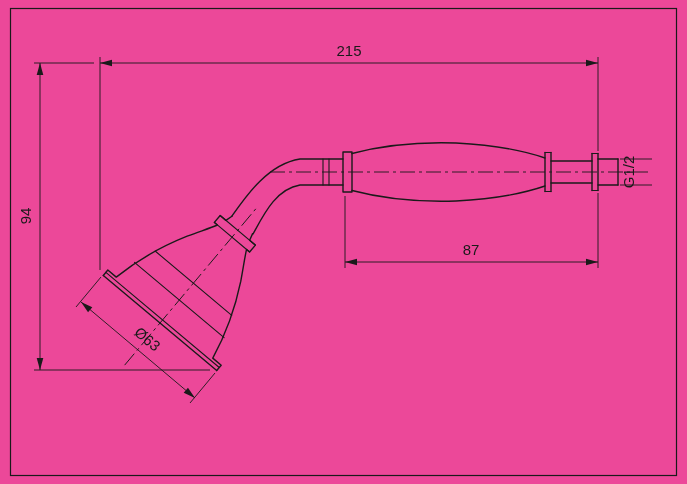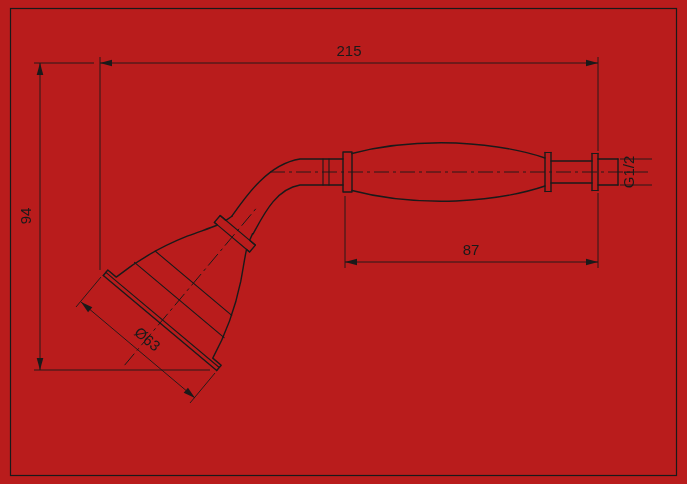--- a/index.html
+++ b/index.html
@@ -4,21 +4,21 @@
 <style>
   html, body {
     margin: 0;
     padding: 0;
     background: #ffffff;
     font-family: "Liberation Sans", sans-serif;
   }
   .page {
     width: 687px;
     height: 484px;
-    background: #b91c1c;
+    background: #ec4899;
     position: relative;
     overflow: hidden;
   }
   svg { display: block; }
   .ol   { stroke: #1a1a1a; stroke-width: 1.4; fill: none; stroke-linecap: round; stroke-linejoin: round; }
   .det  { stroke: #1a1a1a; stroke-width: 1.1; fill: none; stroke-linecap: round; }
   .dim  { stroke: #1a1a1a; stroke-width: 0.9; fill: none; }
   .ext  { stroke: #1a1a1a; stroke-width: 0.9; fill: none; }
   .cl   { stroke: #1a1a1a; stroke-width: 0.9; fill: none; stroke-dasharray: 15 4 3 4; }
   .frame { stroke: #1a1a1a; stroke-width: 1.2; fill: none; }

